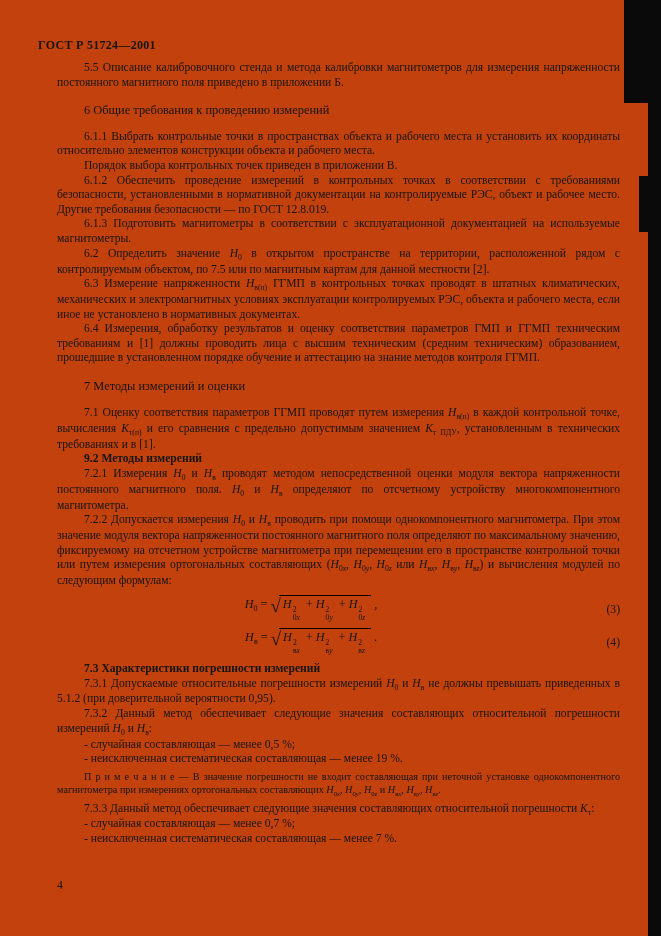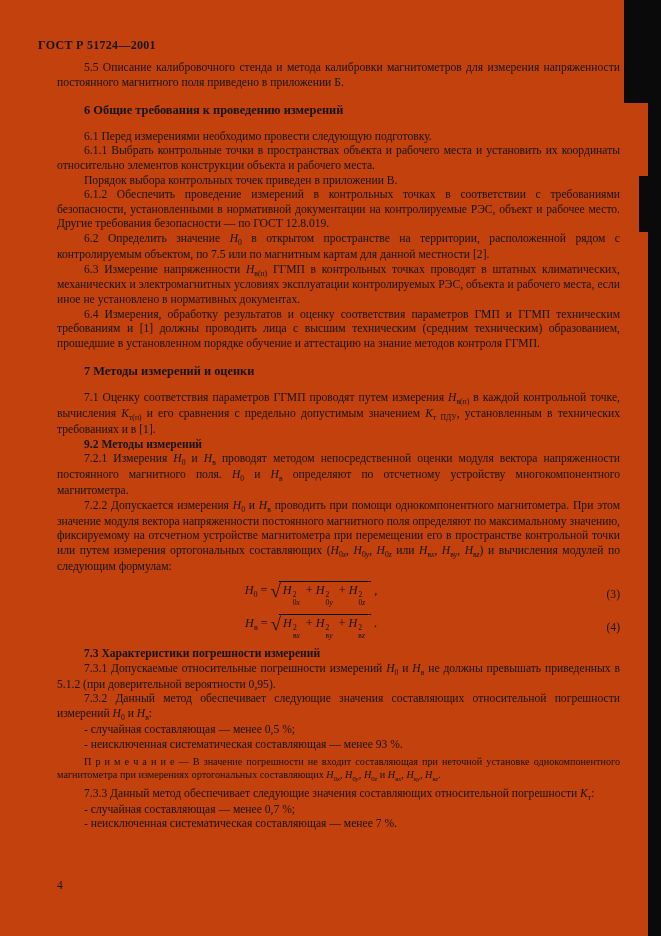--- a/index.html
+++ b/index.html
@@ -27,21 +27,21 @@
   }
   .content {
     position: absolute; top: 61px; left: 57px; width: 563px;
     font-size: 11.6px; line-height: 1.26;
     text-align: justify;
   }
   p.para { margin: 0; text-indent: 27px; }
   p.bold { margin: 0; text-indent: 27px; font-weight: bold; }
   h2.h2  {
     margin: 13px 0 11px 0; padding: 0;
-    font-size: 12.4px; font-weight: bold;
+    font-size: 12.4px; font-weight: normal;
     text-indent: 27px; text-align: left;
   }
   p.note { margin: 3px 0 3px 0; font-size: 10.2px; line-height: 1.28; text-indent: 27px; }
 
   .formula-row {
     display: flex; align-items: center;
     margin: 9px 0 7px 0; min-height: 24px;
     text-align: left; line-height: 1.1; gap: 11px;
   }
   .f-expr { flex: 1; text-align: center; font-size: 12.2px; }
@@ -65,24 +65,24 @@
 <div class="page">
   <div class="scan-bar"></div>
   <div class="scan-corner"></div>
   <div class="scan-notch"></div>
 
   <div class="doc-header">ГОСТ Р 51724—2001</div>
 
   <div class="content">
       <p class="para">5.5 Описание калибровочного стенда и метода калибровки магнитометров для измерения напряженности постоянного магнитного поля приведено в приложении Б.</p>
       <h2 class="h2">6 Общие требования к проведению измерений</h2>
-      <p class="para">6.1 Перед измерениями необходимо провести следующую подготовку.</p>
       <p class="para">6.1.1 Выбрать контрольные точки в пространствах объекта и рабочего места и установить их координаты относительно элементов конструкции объекта и рабочего места.</p>
       <p class="para">Порядок выбора контрольных точек приведен в приложении В.</p>
       <p class="para">6.1.2 Обеспечить проведение измерений в контрольных точках в соответствии с требованиями безопасности, установленными в нормативной документации на контролируемые РЭС, объект и рабочее место. Другие требования безопасности — по ГОСТ 12.8.019.</p>
+      <p class="para">6.1.3 Подготовить магнитометры в соответствии с эксплуатационной документацией на используемые магнитометры.</p>
       <p class="para">6.2 Определить значение <i>H</i><sub>0</sub> в открытом пространстве на территории, расположенной рядом с контролируемым объектом, по 7.5 или по магнитным картам для данной местности [2].</p>
       <p class="para">6.3 Измерение напряженности <i>H</i><sub>в(п)</sub> ГГМП в контрольных точках проводят в штатных климатических, механических и электромагнитных условиях эксплуатации контролируемых РЭС, объекта и рабочего места, если иное не установлено в нормативных документах.</p>
       <p class="para">6.4 Измерения, обработку результатов и оценку соответствия параметров ГМП и ГГМП техническим требованиям и [1] должны проводить лица с высшим техническим (средним техническим) образованием, прошедшие в установленном порядке обучение и аттестацию на знание методов контроля ГГМП.</p>
       <h2 class="h2">7 Методы измерений и оценки</h2>
       <p class="para">7.1 Оценку соответствия параметров ГГМП проводят путем измерения <i>H</i><sub>в(п)</sub> в каждой контрольной точке, вычисления <i>K</i><sub>т(п)</sub> и его сравнения с предельно допустимым значением <i>K</i><sub>т ПДУ</sub>, установленным в технических требованиях и в [1].</p>
       <p class="bold">9.2 Методы измерений</p>
       <p class="para">7.2.1 Измерения <i>H</i><sub>0</sub> и <i>H</i><sub>в</sub> проводят методом непосредственной оценки модуля вектора напряженности постоянного магнитного поля. <i>H</i><sub>0</sub> и <i>H</i><sub>в</sub> определяют по отсчетному устройству многокомпонентного магнитометра.</p>
       <p class="para">7.2.2 Допускается измерения <i>H</i><sub>0</sub> и <i>H</i><sub>в</sub> проводить при помощи однокомпонентного магнитометра. При этом значение модуля вектора напряженности постоянного магнитного поля определяют по максимальному значению, фиксируемому на отсчетном устройстве магнитометра при перемещении его в пространстве контрольной точки или путем измерения ортогональных составляющих (<i>H</i><sub>0<i>x</i></sub>, <i>H</i><sub>0<i>y</i></sub>, <i>H</i><sub>0<i>z</i></sub> или <i>H</i><sub>в<i>x</i></sub>, <i>H</i><sub>в<i>y</i></sub>, <i>H</i><sub>в<i>z</i></sub>) и вычисления модулей по следующим формулам:</p>
       <div class="formula-row">
         <span class="f-expr"><i>H</i><sub>0</sub>&nbsp;=&nbsp;<span class="rad">√</span><span class="vinc"><i>H</i><span class="stk">
@@ -107,21 +107,21 @@
             </span>&nbsp;+&nbsp;<i>H</i><span class="stk">
               <span>2</span>
               <span>в<i>z</i></span>
             </span></span>&nbsp;.</span>
         <span class="f-num">(4)</span>
       </div>
       <p class="bold">7.3 Характеристики погрешности измерений</p>
       <p class="para">7.3.1 Допускаемые относительные погрешности измерений <i>H</i><sub>0</sub> и <i>H</i><sub>в</sub> не должны превышать приведенных в 5.1.2 (при доверительной вероятности 0,95).</p>
       <p class="para">7.3.2 Данный метод обеспечивает следующие значения составляющих относительной погрешности измерений <i>H</i><sub>0</sub> и <i>H</i><sub>в</sub>:</p>
       <p class="para">- случайная составляющая — менее 0,5 %;</p>
-      <p class="para">- неисключенная систематическая составляющая — менее 93 %.</p>
+      <p class="para">- неисключенная систематическая составляющая — менее 19 %.</p>
       <p class="note">П р и м е ч а н и е — В значение погрешности не входит составляющая при неточной установке однокомпонентного магнитометра при измерениях ортогональных составляющих <i>H</i><sub>0<i>x</i></sub>, <i>H</i><sub>0<i>y</i></sub>, <i>H</i><sub>0<i>z</i></sub> и <i>H</i><sub>в<i>x</i></sub>, <i>H</i><sub>в<i>y</i></sub>, <i>H</i><sub>в<i>z</i></sub>.</p>
       <p class="para">7.3.3 Данный метод обеспечивает следующие значения составляющих относительной погрешности <i>K</i><sub>т</sub>:</p>
       <p class="para">- случайная составляющая — менее 0,7 %;</p>
       <p class="para">- неисключенная систематическая составляющая — менее 7 %.</p>
     </div>
 
   <div class="page-number">4</div>
 </div>
 
 </body></html>

